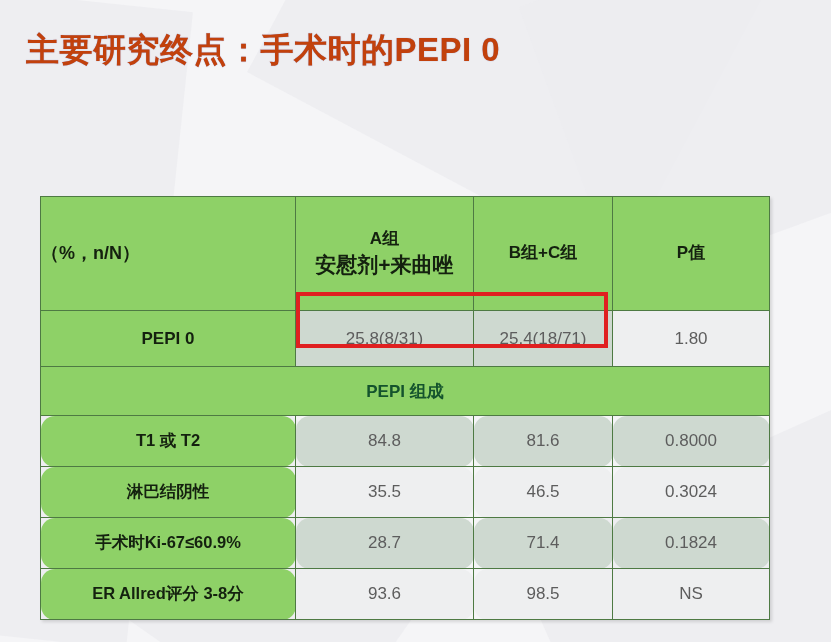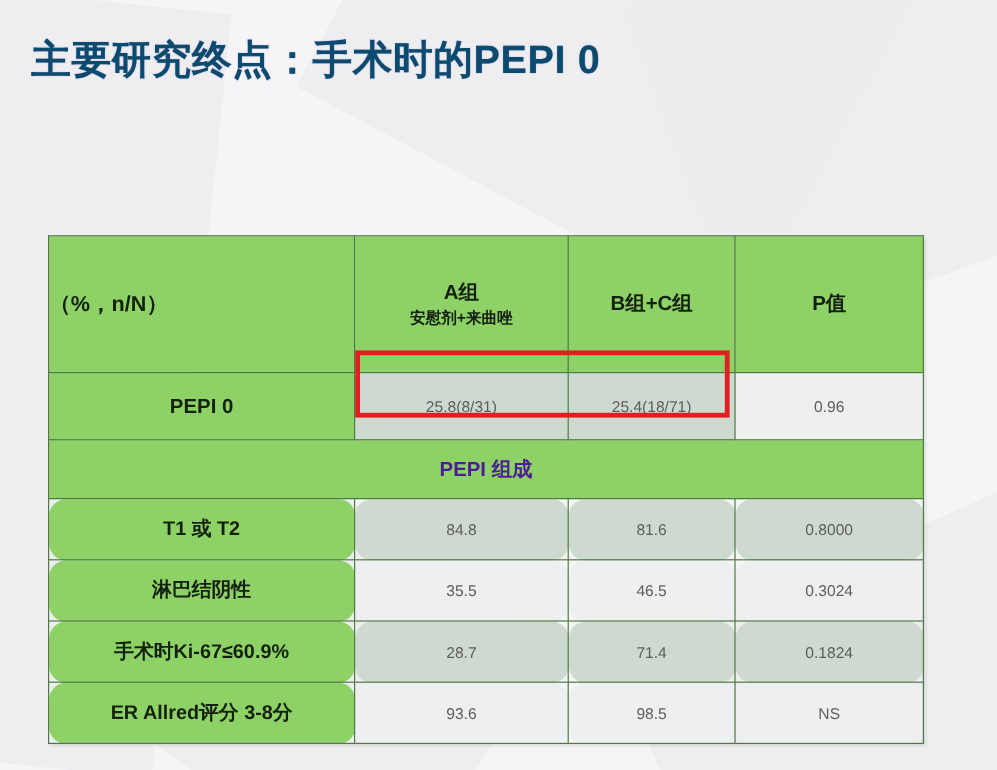--- a/index.html
+++ b/index.html
@@ -64,21 +64,21 @@
     z-index: 2;
   }
 
   
   #slide-title {
     position: absolute;
     left: 26px;
     top: 28px;
     font-size: 33px;
     font-weight: bold;
-    color: #0c4a6e;
+    color: #c2410c;
     letter-spacing: 0.5px;
     white-space: nowrap;
     text-shadow: 0 0 1px rgba(28,28,156,0.45);
   }
 
   
   #result-table {
     position: absolute;
     left: 40px;
     top: 196px;
@@ -109,47 +109,47 @@
     font-size: 17px;
     text-align: center;
     vertical-align: middle;
     line-height: 1.35;
   }
   .hdr.left {
     text-align: left;
     padding-left: 24px;
     font-size: 18px;
   }
-  .hdr .sub { display: block; font-size: 13px; }
+  .hdr .sub { display: block; font-size: 21px; }
 
   .rowlabel {
     color: #14210f;
     font-weight: bold;
     font-size: 16.5px;
     text-align: center;
     padding-left: 14px;
     vertical-align: middle;
   }
   .datacell {
     color: #5d5d5d;
-    font-size: 13px;
+    font-size: 17px;
     text-align: center;
     vertical-align: middle;
     font-weight: normal;
   }
   .pepi-row td { height: 55px; }
   .pepi-row .rowlabel { font-size: 17px; padding-left: 14px; }
 
   .section-row td {
     height: 48px;
     text-align: center;
     vertical-align: middle;
     font-weight: bold;
     font-size: 17px;
-    color: #4c1d95;
+    color: #14532d;
   }
   .body-row td { height: 50px; border-radius: 14px; }
 
   
   #pepi-highlight {
     position: absolute;
     left: 296px;
     top: 292px;
     width: 312px;
     height: 56px;
@@ -189,21 +189,21 @@
           <span class="sub">安慰剂+来曲唑</span>
         </td>
         <td class="green hdr">B组+C组</td>
         <td class="green hdr">P值</td>
       </tr>
 
       <tr class="pepi-row">
         <td class="green rowlabel">PEPI 0</td>
         <td class="band-dark datacell">25.8(8/31)</td>
         <td class="band-dark datacell">25.4(18/71)</td>
-        <td class="band-light datacell">0.96</td>
+        <td class="band-light datacell">1.80</td>
       </tr>
 
       <tr class="section-row">
         <td class="green" colspan="4">PEPI 组成</td>
       </tr>
 
       <tr class="body-row">
         <td class="green rowlabel">T1 或 T2</td>
         <td class="band-dark datacell">84.8</td>
         <td class="band-dark datacell">81.6</td>

